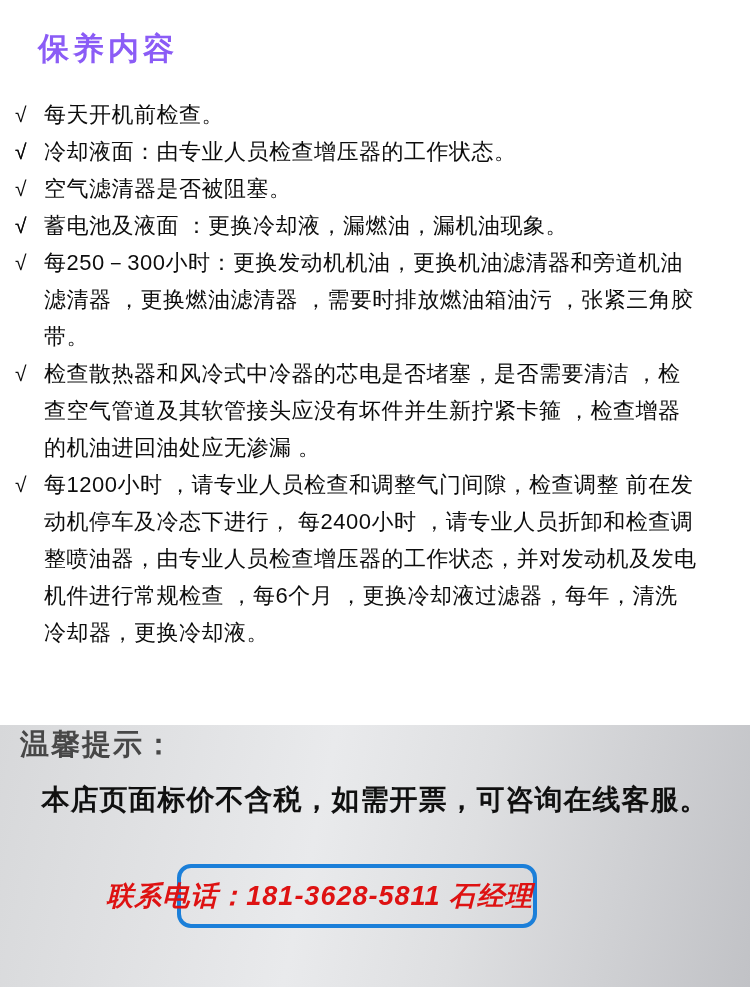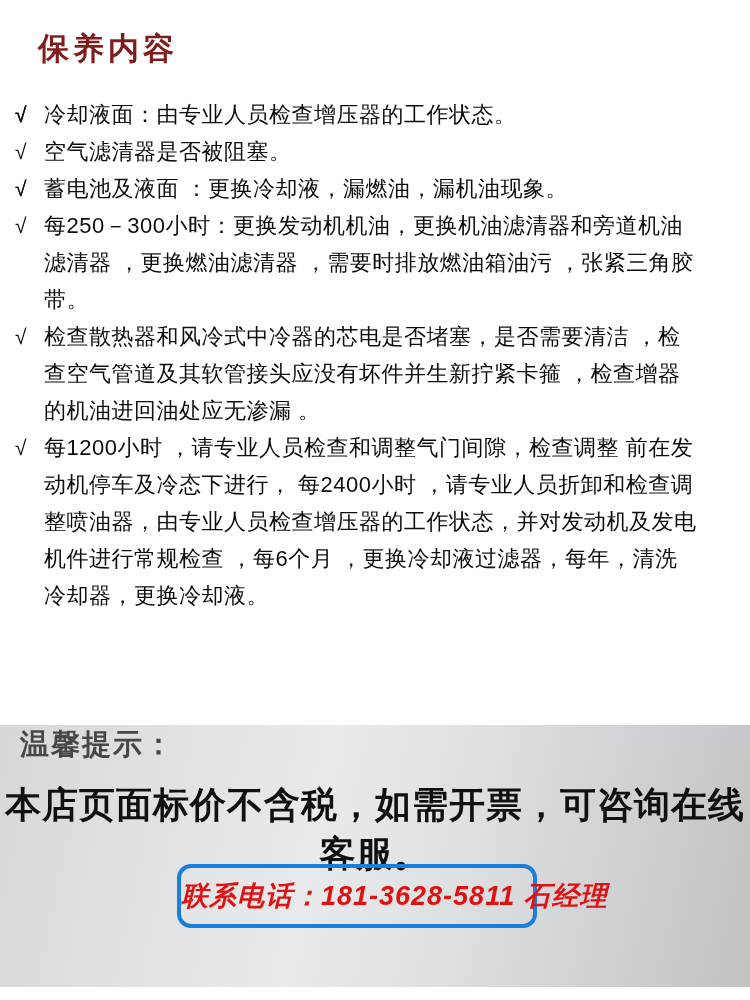--- a/index.html
+++ b/index.html
@@ -18,21 +18,21 @@
 
   
   .maint {
     padding: 28px 28px 0 0;
   }
   .maint-title {
     margin: 0 0 26px 38px;
     font-size: 31px;
     font-weight: bold;
     letter-spacing: 4px;
-    color: #7f1d1d;
+    color: #8b5cf6;
   }
   .maint-list {
     list-style: none;
     margin: 0;
     padding: 0;
     font-size: 22px;
     line-height: 37px;
     color: #0d0d0d;
     font-weight: 500;
   }
@@ -62,56 +62,56 @@
   .notice-title {
     margin-left: 20px;
     font-size: 29px;
     font-weight: bold;
     color: #474747;
     letter-spacing: 2px;
   }
   .notice-text {
     margin-top: 16px;
     text-align: center;
-    font-size: 36px;
+    font-size: 28px;
     font-weight: bold;
     color: #101010;
     letter-spacing: 1px;
   }
   .contact-box {
     position: absolute;
     left: 177px;
     top: 139px;
     width: 360px;
     height: 64px;
     box-sizing: border-box;
     border: 4px solid #1b7fd9;
     border-radius: 14px;
     display: flex;
     align-items: center;
-    justify-content: flex-start;
+    justify-content: flex-end;
   }
   .contact-box span {
     font-size: 27px;
     font-weight: bold;
     font-style: italic;
     color: #de1212;
     letter-spacing: 1px;
     white-space: nowrap;
   }
 </style>
 </head>
 <body>
 
 <div class="page">
 
   <div class="maint">
     <h1 class="maint-title">保养内容</h1>
     <ul class="maint-list">
-      <li><span class="chk">√</span></li>
+      <li><span class="chk">√</span><span>每天开机前检查。</span></li>
       <li><span class="chk">√</span></li>
       <li><span class="chk">√</span><span>冷却液面：由专业人员检查增压器的工作状态。</span></li>
       <li><span class="chk">√</span><span>空气滤清器是否被阻塞。</span></li>
       <li><span class="chk">√</span></li>
       <li><span class="chk">√</span><span>蓄电池及液面 ：更换冷却液，漏燃油，漏机油现象。</span></li>
       <li><span class="chk">√</span><span>每250－300小时：更换发动机机油，更换机油滤清器和旁道机油滤清器 ，更换燃油滤清器 ，需要时排放燃油箱油污 ，张紧三角胶带。</span></li>
       <li><span class="chk">√</span><span>检查散热器和风冷式中冷器的芯电是否堵塞，是否需要清洁 ，检查空气管道及其软管接头应没有坏件并生新拧紧卡箍 ，检查增器的机油进回油处应无渗漏 。</span></li>
       <li><span class="chk">√</span><span>每1200小时 ，请专业人员检查和调整气门间隙，检查调整 前在发动机停车及冷态下进行， 每2400小时 ，请专业人员折卸和检查调整喷油器，由专业人员检查增压器的工作状态，并对发动机及发电机件进行常规检查 ，每6个月 ，更换冷却液过滤器，每年，清洗冷却器，更换冷却液。</span></li>
     </ul>
   </div>

